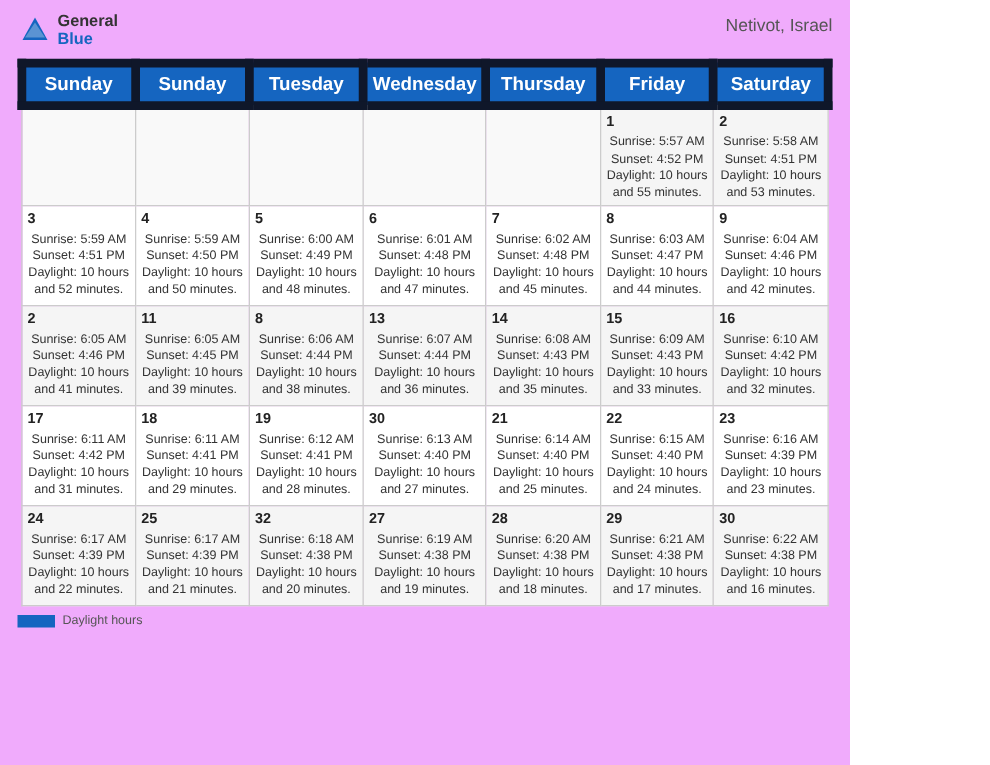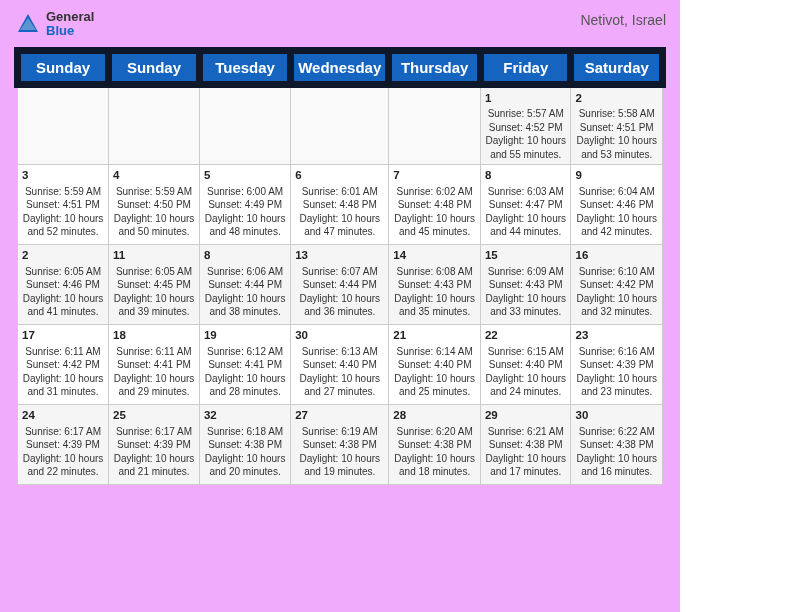--- a/index.html
+++ b/index.html
@@ -284,13 +284,17 @@
             <div class="day-info">Sunrise: 6:21 AM<br>Sunset: 4:38 PM<br>Daylight: 10 hours and 17 minutes.</div>
           </td>
           <td>
             <span class="day-num">30</span>
             <div class="day-info">Sunrise: 6:22 AM<br>Sunset: 4:38 PM<br>Daylight: 10 hours and 16 minutes.</div>
           </td>
         </tr>
       </tbody>
   </table>
 
+  <div class="footer">
+    <span class="footer-bar"></span>
+    <span>Daylight hours</span>
+  </div>
 </div>
 
 </body></html>

